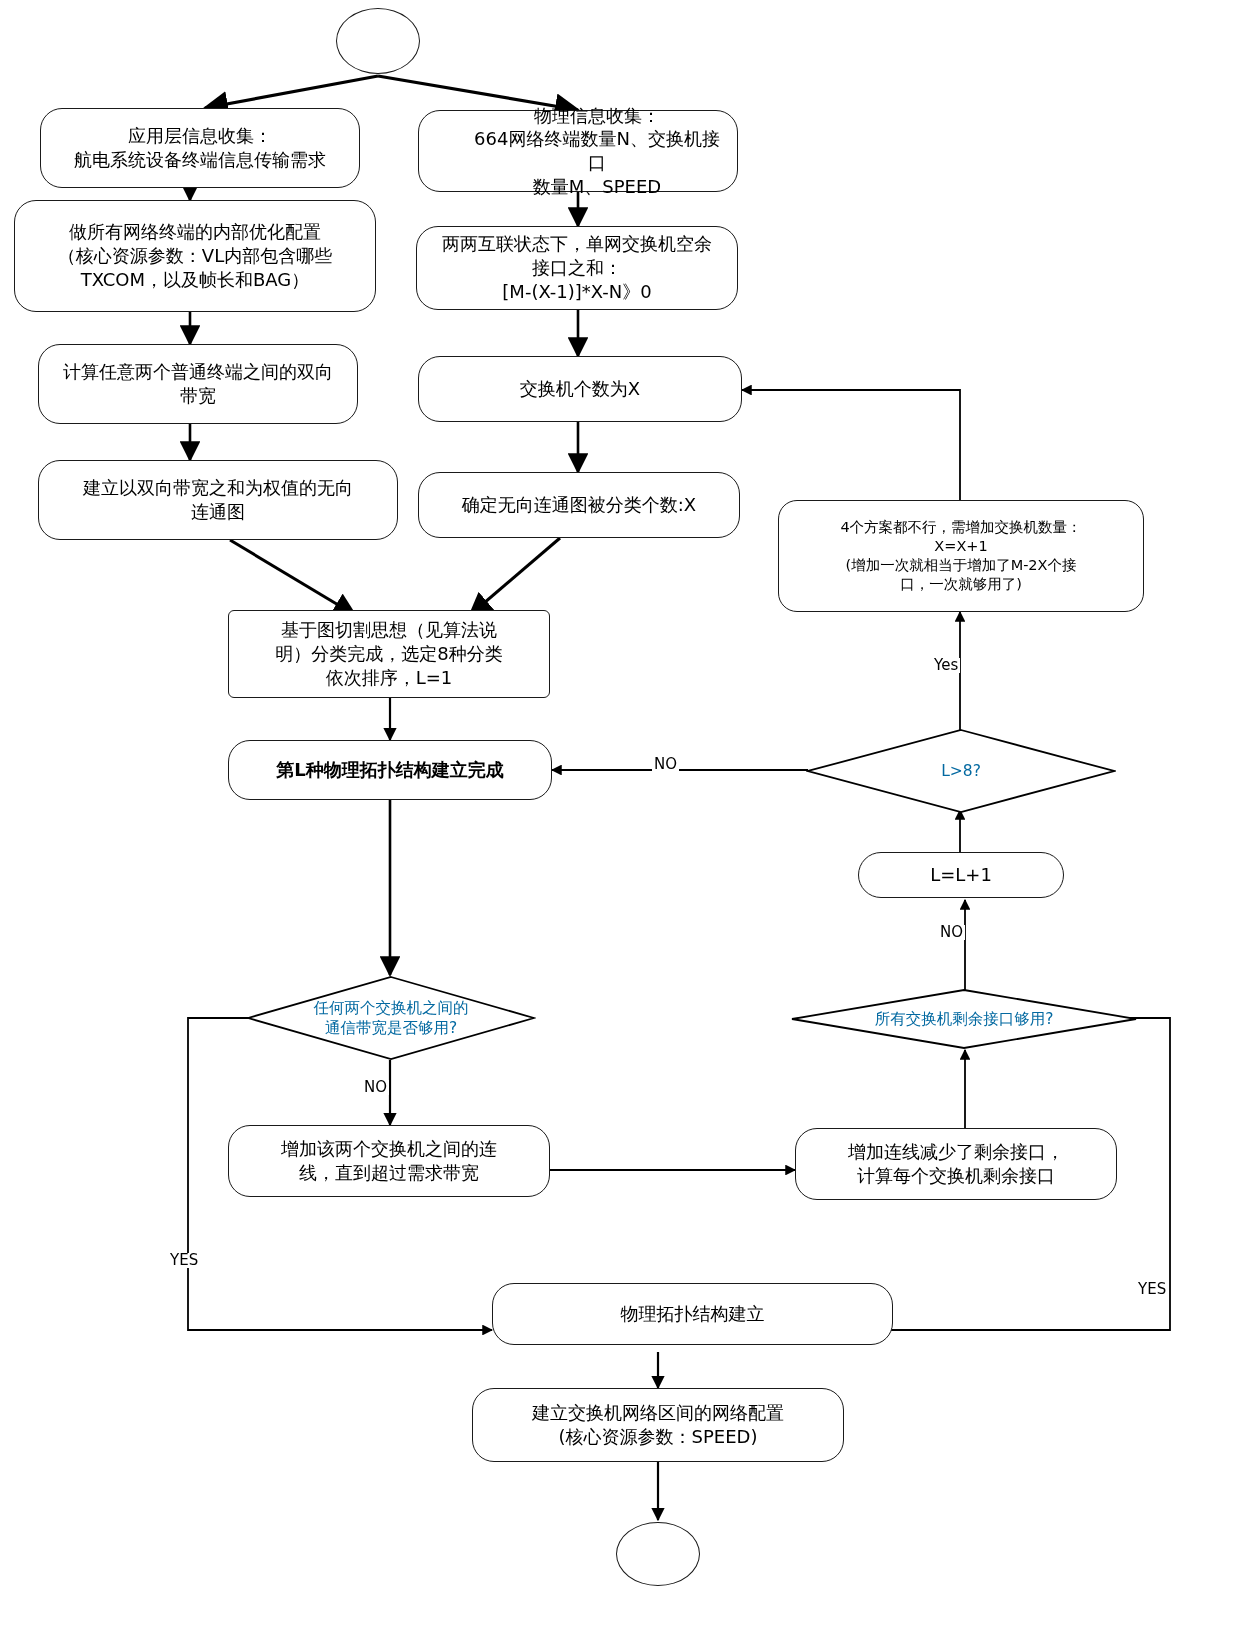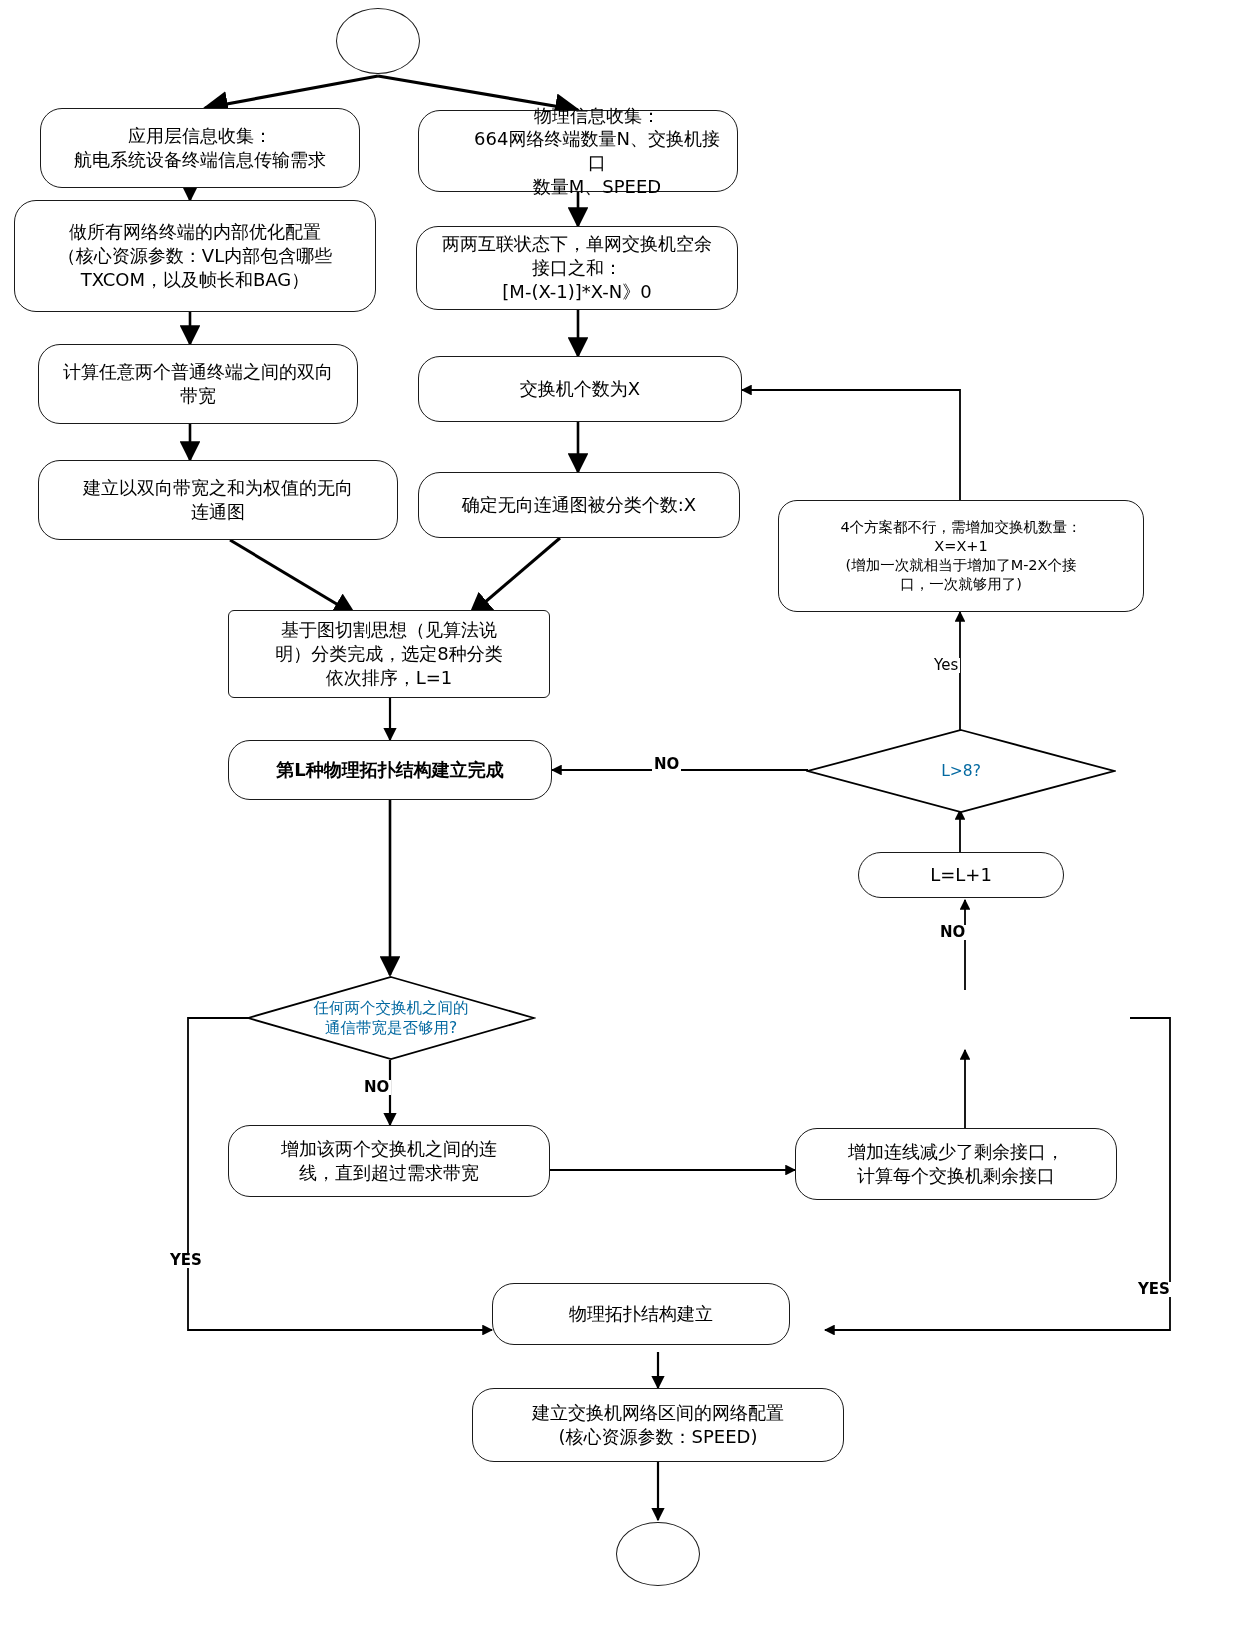--- a/index.html
+++ b/index.html
@@ -66,21 +66,21 @@
     justify-content: center;
     text-align: center;
     font-size: 15.5px;
     line-height: 1.3;
     color: #0369a1;
     white-space: pre-line;
   }
   .edge-label {
     position: absolute;
     font-size: 15px;
-    font-weight: bold;
+    font-weight: normal;
     color: #000000;
     background: #ffffff;
     padding: 0 2px;
     line-height: 1;
     white-space: nowrap;
   }
   .edge-label.thin {
     font-weight: normal;
     font-size: 15px;
   }
@@ -224,32 +224,38 @@
   </div>
 
   <div class="diamond-wrap" style="left:246px; top:975px; width:290px; height:86px;">
     <svg width="290" height="86" viewBox="0 0 290 86" xmlns="http://www.w3.org/2000/svg">
       <polygon points="145,2 288,43 145,84 2,43" fill="#ffffff" stroke="#000000" stroke-width="1.8"></polygon>
     </svg>
     <div class="diamond-label">任何两个交换机之间的
 通信带宽是否够用?</div>
   </div>
 
+  <div class="diamond-wrap" style="left:790px; top:988px; width:348px; height:62px;">
+    <svg width="348" height="62" viewBox="0 0 348 62" xmlns="http://www.w3.org/2000/svg">
+      <polygon points="174,2 346,31 174,60 2,31" fill="#ffffff" stroke="#000000" stroke-width="1.8"></polygon>
+    </svg>
+    <div class="diamond-label">所有交换机剩余接口够用?</div>
+  </div>
 
   <div class="node proc" style="left:228px; top:1125px; width:322px; height:72px;">
     <span class="txt">增加该两个交换机之间的连
 线，直到超过需求带宽</span>
   </div>
 
   <div class="node proc" style="left:795px; top:1128px; width:322px; height:72px;">
     <span class="txt">增加连线减少了剩余接口，
 计算每个交换机剩余接口</span>
   </div>
 
-  <div class="node proc" style="left:492px; top:1283px; width:298px; height:62px;">
+  <div class="node proc" style="left:492px; top:1283px; width:401px; height:62px;">
     <span class="txt">物理拓扑结构建立</span>
   </div>
 
   <div class="node proc" style="left:472px; top:1388px; width:372px; height:74px;">
     <span class="txt">建立交换机网络区间的网络配置
 (核心资源参数：SPEED)</span>
   </div>
 
   <div class="node terminator" style="left:616px; top:1522px; width:84px; height:64px;"></div>
 

